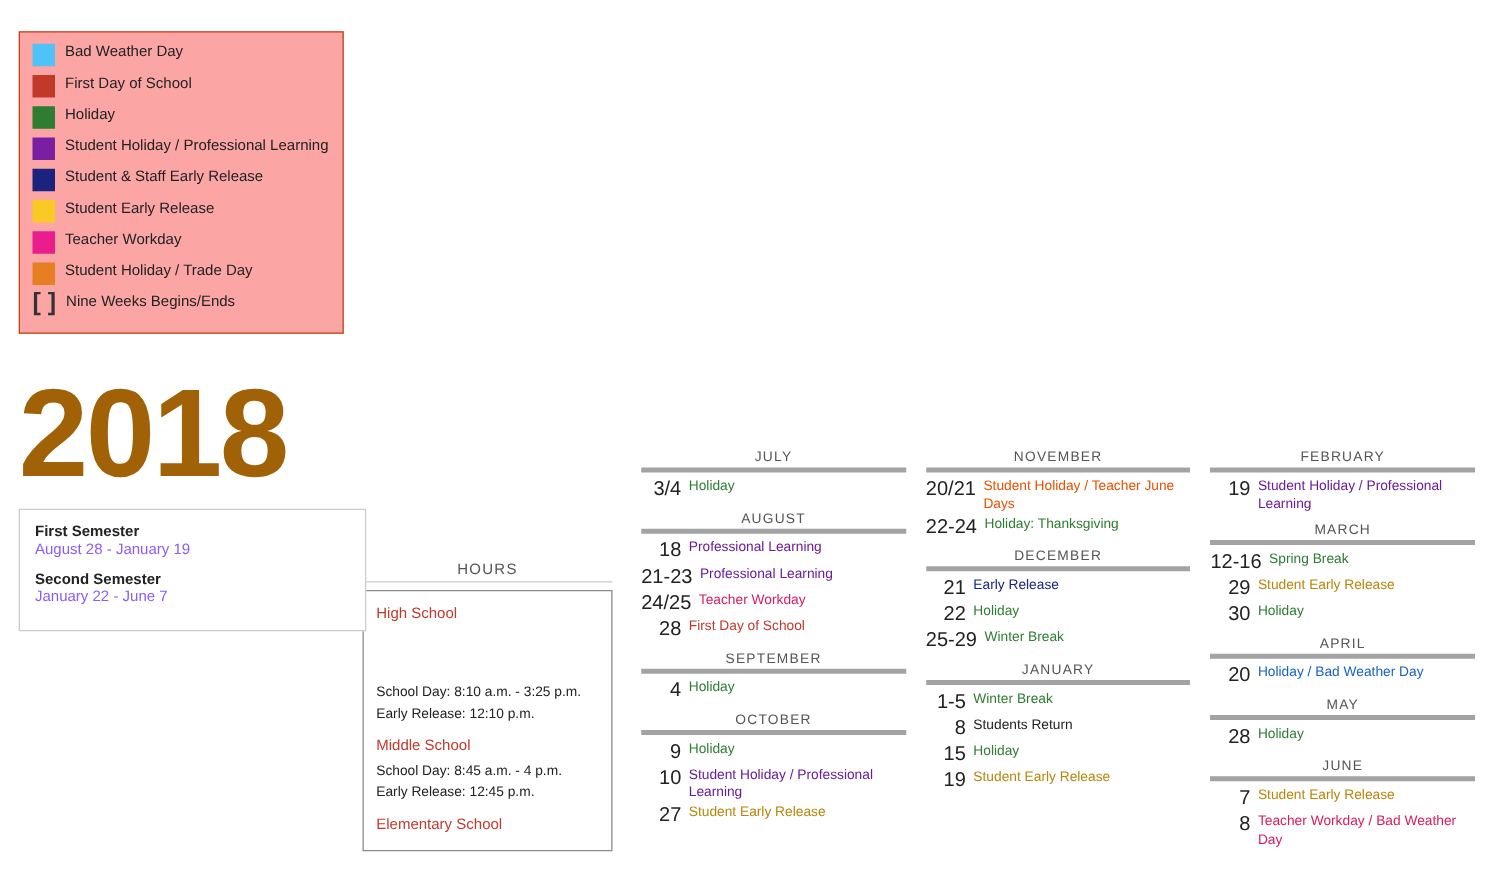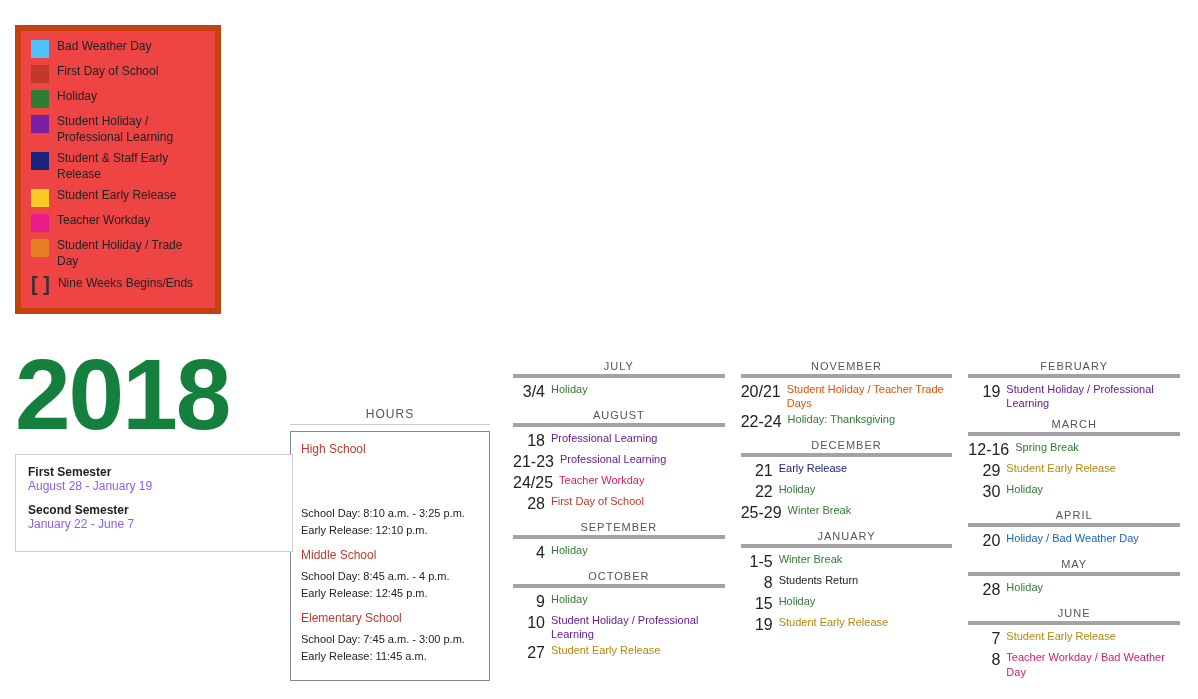--- a/index.html
+++ b/index.html
@@ -28,25 +28,25 @@
     }
     .year-2017 {
       font-size: 100px;
       font-weight: 900;
       color: #0d2d6e;
       line-height: 1;
       letter-spacing: -2px;
       margin-bottom: 5px;
     }
     .legend-box {
-      border: 6px solid #c2410c;
+      border: 1px solid #c2410c;
       padding: 8px 10px;
       margin-top: 5px;
-      width: 206px;
-      background: #ef4444;
+      width: 260px;
+      background: #fca5a5;
     }
     .legend-item {
       display: flex;
       align-items: flex-start;
       margin-bottom: 6px;
       gap: 8px;
     }
     .legend-color {
       width: 18px;
       height: 18px;
@@ -61,21 +61,21 @@
       margin-top: -2px;
     }
     .legend-text {
       font-size: 12px;
       color: #222;
       line-height: 1.3;
     }
     .year-2018 {
       font-size: 100px;
       font-weight: 900;
-      color: #15803d;
+      color: #a16207;
       line-height: 1;
       letter-spacing: -2px;
       margin-top: 30px;
       margin-bottom: 10px;
     }
     .semester-box {
       border: 1px solid #ccc;
       padding: 10px 12px;
       width: 278px;
       background: #fff;
@@ -256,22 +256,20 @@
     <div class="hours-section">
       <div class="hours-header">HOURS</div>
       <div class="hours-box" id="hours-container">
           <div class="school-type">High School</div>
           <div class="hours-detail" style="white-space: pre-line; margin-top: 47px;">School Day: 8:10 a.m. - 3:25 p.m.
 Early Release: 12:10 p.m.</div>
           <div class="school-type">Middle School</div>
           <div class="hours-detail" style="white-space: pre-line;">School Day: 8:45 a.m. - 4 p.m.
 Early Release: 12:45 p.m.</div>
           <div class="school-type">Elementary School</div>
-          <div class="hours-detail" style="white-space: pre-line;">School Day: 7:45 a.m. - 3:00 p.m.
-Early Release: 11:45 a.m.</div>
         </div>
     </div>
 
     <div class="calendar-columns">
       <div class="cal-col" id="cal-col-1">
           <div class="month-header">JULY</div>
           <div class="cal-entry">
             <span class="cal-date">3/4</span>
             <span class="cal-desc green">Holiday</span>
           </div>
@@ -313,21 +311,21 @@
           <div class="cal-entry">
             <span class="cal-date">27</span>
             <span class="cal-desc yellow-text">Student Early Release</span>
           </div>
         </div>
       <div class="cal-col" id="cal-col-2">
           <div class="month-header">NOVEMBER</div>
           <div class="cal-entry">
             <span class="cal-date">20/21</span>
             <span class="cal-desc orange">Student Holiday /
-Teacher Trade Days</span>
+Teacher June Days</span>
           </div>
           <div class="cal-entry">
             <span class="cal-date">22-24</span>
             <span class="cal-desc green">Holiday: Thanksgiving</span>
           </div>
           <div class="month-spacer"></div>
           <div class="month-header">DECEMBER</div>
           <div class="cal-entry">
             <span class="cal-date">21</span>
             <span class="cal-desc dark-navy">Early Release</span>

